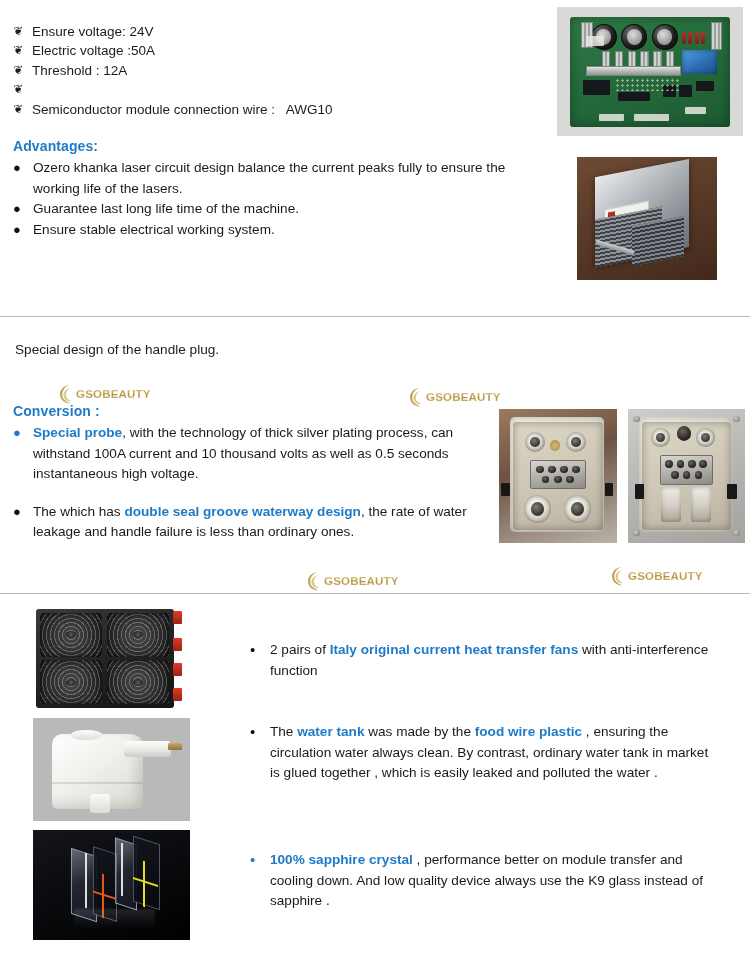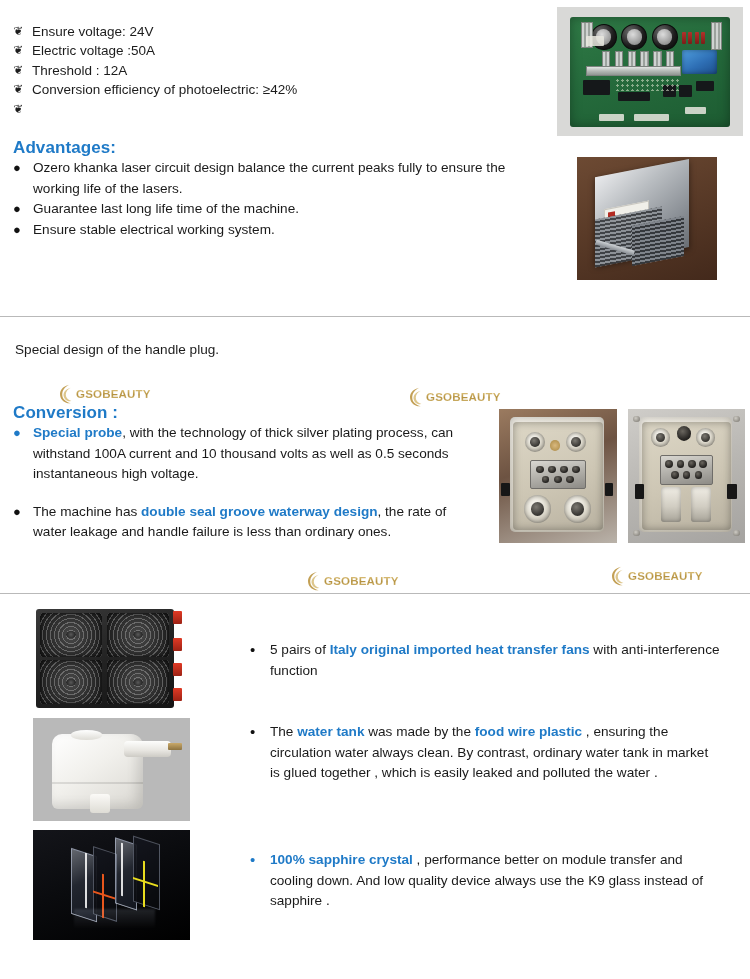--- a/index.html
+++ b/index.html
@@ -35,21 +35,21 @@
     width: 19px;
     flex: 0 0 19px;
     font-size: 12px;
     line-height: 19.4px;
     color: #1c1c1c;
     font-family: "DejaVu Sans", sans-serif;
   }
 
   .adv-head {
     position: absolute;
-    font-size: 17px;
+    font-size: 14px;
     font-weight: bold;
     color: #1f7ac7;
     letter-spacing: .1px;
   }
 
   .bullet-list { position: absolute; }
   .bullet-item {
     display: flex;
     align-items: flex-start;
     font-size: 13.6px;
@@ -350,24 +350,24 @@
   <div class="spec-row">
     <span class="spec-glyph">❦</span>
     <span>Electric voltage :50A</span>
   </div>
   <div class="spec-row">
     <span class="spec-glyph">❦</span>
     <span>Threshold : 12A</span>
   </div>
   <div class="spec-row">
     <span class="spec-glyph">❦</span>
-    <span>Conversion efficiency of photoelectric: ≥42%</span>
   </div>
   <div class="spec-row">
     <span class="spec-glyph">❦</span>
+    <span>Semiconductor module connection wire :   AWG10</span>
   </div>
 </div>
 
 <div class="adv-head" style="left:13px; top:138px;">Advantages:</div>
 
 <div class="bullet-list" style="left:13px; top:158px; width:500px;">
   <div class="bullet-item">
     <span class="bullet-dot">●</span>
     <span class="bullet-text">Ozero khanka laser circuit design balance the current peaks fully to ensure the working life of the lasers.</span>
   </div>
@@ -449,21 +449,21 @@
 <div class="adv-head" style="left:13px; top:403px;">Conversion :</div>
 
 <div class="bullet-list" style="left:13px; top:423px; width:455px;">
   <div class="bullet-item">
     <span class="bullet-dot blue">●</span>
     <span class="bullet-text"><span class="b">Special probe</span><span>, with the technology of thick silver plating process, can withstand 100A current and 10 thousand volts as well as 0.5 seconds instantaneous high voltage.</span></span>
   </div>
   <div style="height:17px;"></div>
   <div class="bullet-item">
     <span class="bullet-dot">●</span>
-    <span class="bullet-text"><span>The machine has </span><span class="b">double seal groove waterway design</span><span>, the rate of water leakage and handle failure is less than ordinary ones.</span></span>
+    <span class="bullet-text"><span>The which has </span><span class="b">double seal groove waterway design</span><span>, the rate of water leakage and handle failure is less than ordinary ones.</span></span>
   </div>
 </div>
 
 <div class="photo" style="left:499px; top:409px; width:118px; height:134px;">
   <div class="plug-bg left">
     <div class="plug-housing"></div>
     <div class="plug-cavity"></div>
     <div class="ring-i" style="left:22%; top:17%; width:17%; height:15%;"></div>
     <div class="ring-i" style="left:57%; top:17%; width:17%; height:15%;"></div>
     <div class="screwdot" style="left:43%; top:23%; width:9%; height:8%; background:radial-gradient(circle,#d9b97f,#a88742);"></div>
@@ -566,21 +566,21 @@
     <div class="edge-orange" style="left:38%; top:58%; width:14%; height:2px; transform:skewY(18deg);"></div>
     <div class="edge-yellow" style="left:70%; top:28%; width:2px; height:42%; transform:skewY(18deg);"></div>
     <div class="edge-yellow" style="left:64%; top:46%; width:16%; height:2px; transform:skewY(18deg);"></div>
     <div class="reflection" style="left:26%; top:72%; width:52%; height:18%;"></div>
   </div>
 </div>
 
 <div class="bullet-list" style="left:250px; top:640px; width:470px;">
   <div class="bullet-item">
     <span class="bullet-dot small">•</span>
-    <span class="bullet-text"><span>5 pairs of </span><span class="b">Italy original imported heat transfer fans</span><span> with anti-interference function</span></span>
+    <span class="bullet-text"><span>2 pairs of </span><span class="b">Italy original current heat transfer fans</span><span> with anti-interference function</span></span>
   </div>
 </div>
 
 <div class="bullet-list" style="left:250px; top:722px; width:470px;">
   <div class="bullet-item">
     <span class="bullet-dot small">•</span>
     <span class="bullet-text"><span>The </span><span class="b">water tank</span><span> was made by the </span><span class="b">food wire plastic</span><span> , ensuring the circulation water always clean. By contrast, ordinary water tank in market is glued together , which is easily leaked and polluted the water .</span></span>
   </div>
 </div>
 

